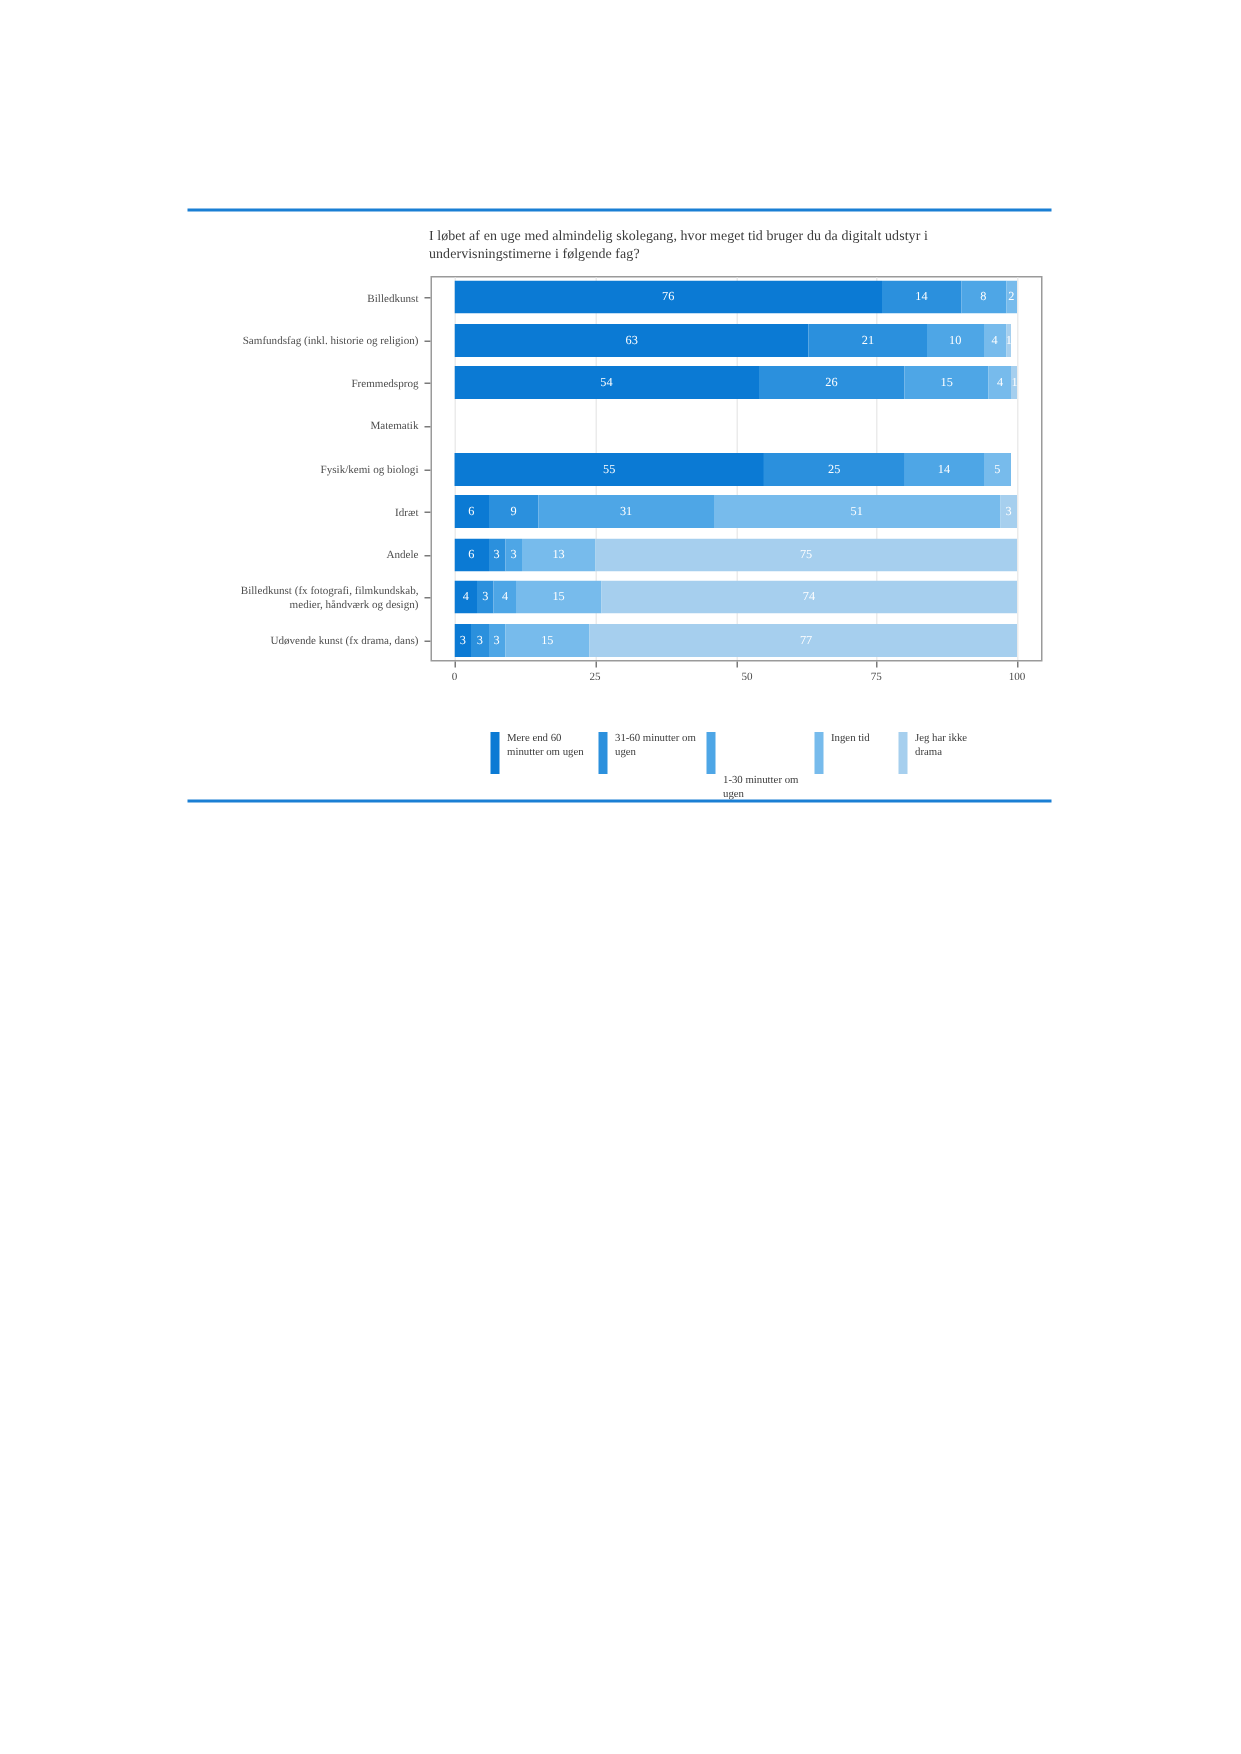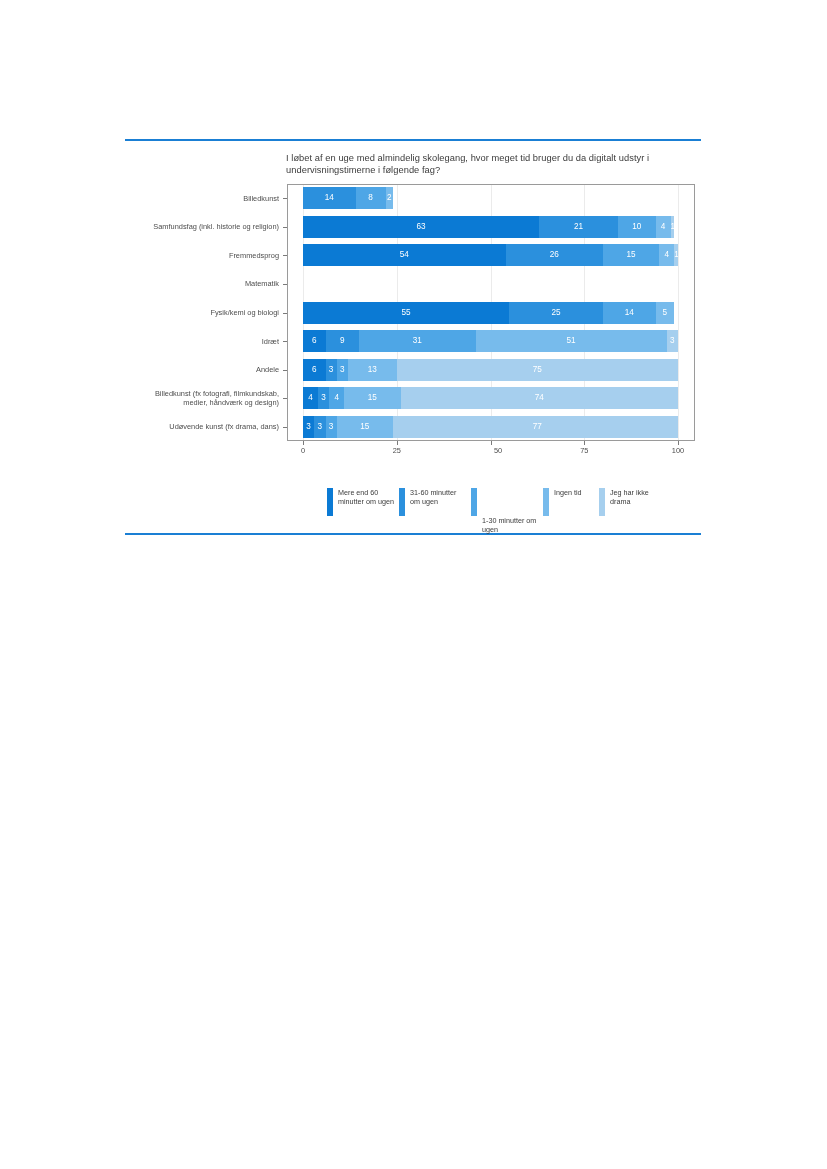--- a/index.html
+++ b/index.html
@@ -1,21 +1,21 @@
 <!DOCTYPE html>
 <html><head>
 <meta charset="utf-8">
 <style>
   html,body{margin:0;padding:0;}
   body{
     width:827px;height:1169px;background:#ffffff;
     font-family:"Liberation Sans", sans-serif;
     -webkit-font-smoothing:antialiased;
   }
-  #page{position:relative;width:827px;height:1154px;overflow:hidden;}
+  #page{position:relative;width:827px;height:1154px;overflow:hidden;font-family:Liberation Serif, serif;}
 
   .rule{position:absolute;left:125px;width:576px;height:2px;background:#1a7fd4;}
   .rule.top{top:139px;}
   .rule.bottom{top:533px;}
 
   
   #figure{position:absolute;left:125px;top:148px;width:576px;height:382px;}
 
   .fig-title{
     position:absolute;left:161px;top:5px;width:380px;
@@ -78,21 +78,21 @@
     <div id="panel">
         <div class="vgrid" style="left: 15px;"></div>
         <div class="vgrid" style="left: 108.75px;"></div>
         <div class="vgrid" style="left: 202.5px;"></div>
         <div class="vgrid" style="left: 296.25px;"></div>
         <div class="vgrid" style="left: 390px;"></div>
       </div>
     <div id="rows">
         <div class="row" style="top: 3.27778px;">
           <div class="barclip">
-            <div class="bar"><div class="seg" style="width: 52.5px; background: rgb(43, 144, 221);"><span>14</span></div><div class="seg" style="width: 30px; background: rgb(78, 166, 230);"><span>8</span></div><div class="seg" style="width: 7.5px; background: rgb(119, 187, 236);"><span>2</span></div></div>
+            <div class="bar"><div class="seg" style="width: 285px; background: rgb(11, 122, 212);"><span>76</span></div><div class="seg" style="width: 52.5px; background: rgb(43, 144, 221);"><span>14</span></div><div class="seg" style="width: 30px; background: rgb(78, 166, 230);"><span>8</span></div><div class="seg" style="width: 7.5px; background: rgb(119, 187, 236);"><span>2</span></div></div>
           </div>
         </div>
         <div class="ytick" style="left: -4px; top: 14.2778px;"></div>
         <div class="ylab" style="left: -148px; top: 9.77778px;">Billedkunst</div>
         <div class="row" style="top: 31.8333px;">
           <div class="barclip">
             <div class="bar"><div class="seg" style="width: 236.25px; background: rgb(11, 122, 212);"><span>63</span></div><div class="seg" style="width: 78.75px; background: rgb(43, 144, 221);"><span>21</span></div><div class="seg" style="width: 37.5px; background: rgb(78, 166, 230);"><span>10</span></div><div class="seg" style="width: 15px; background: rgb(119, 187, 236);"><span>4</span></div><div class="seg" style="width: 3.75px; background: rgb(166, 207, 238);"><span>1</span></div></div>
           </div>
         </div>
         <div class="ytick" style="left: -4px; top: 42.8333px;"></div>

